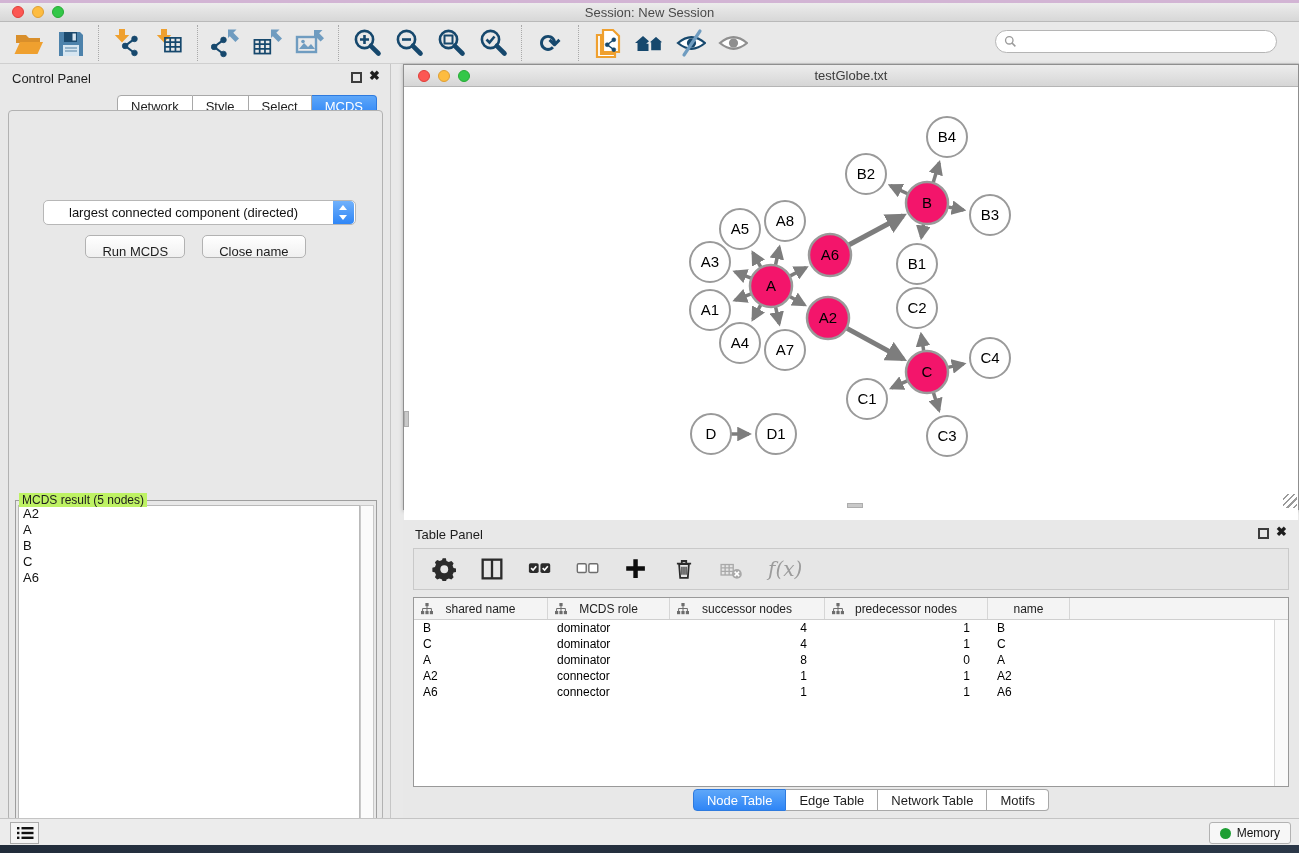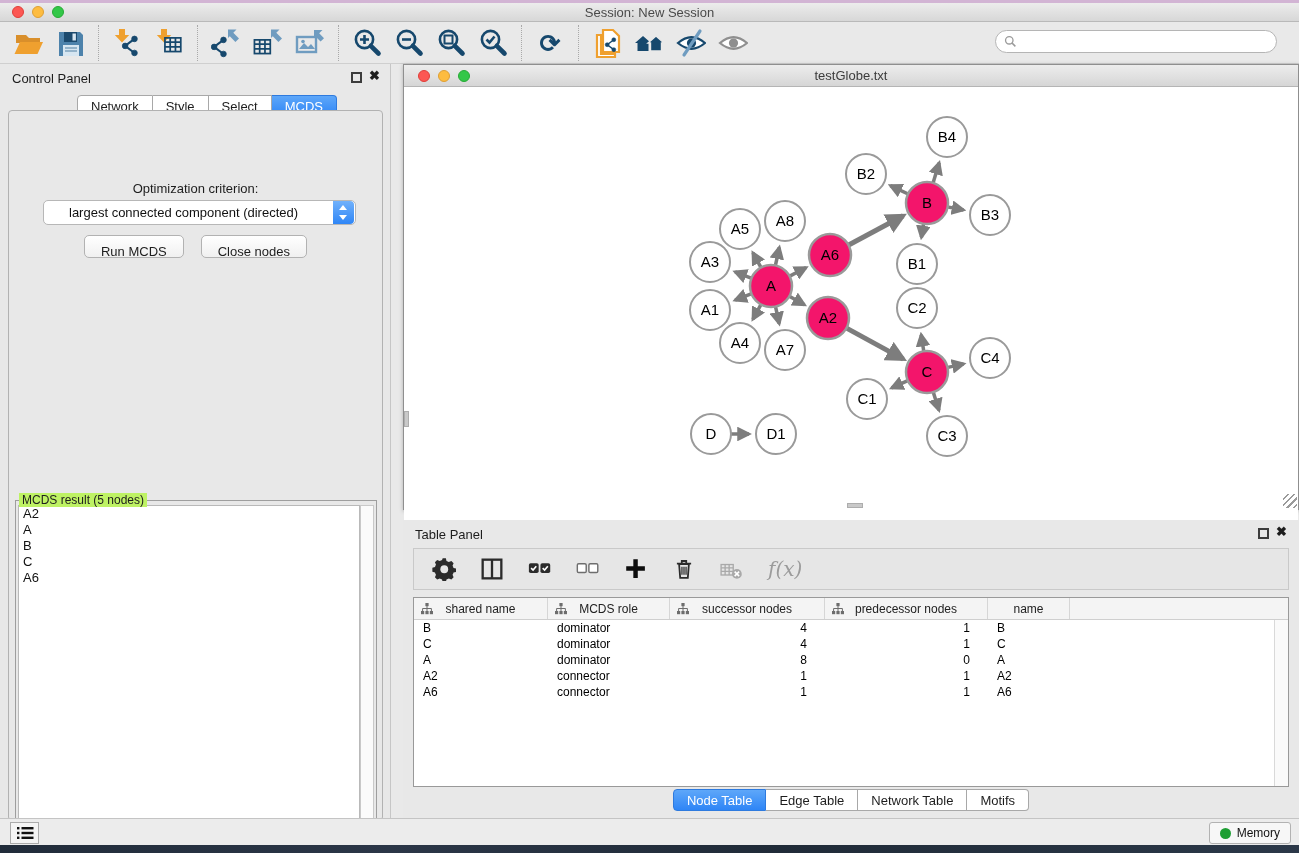--- a/index.html
+++ b/index.html
@@ -46,21 +46,21 @@
     border:2px solid #3c3c3c; background:transparent; cursor:pointer; }
   .panel-close { position:absolute; top:4px; font-size:13px; font-weight:bold;
     color:#1d1d1d; background:none; border:none; cursor:pointer; }
   #cp-float { right:28px; } #cp-close { right:10px; }
 
   .tabs-row { position:absolute; display:flex; }
   .tab { height:22px; font-size:13px; padding:0 13px; background:#fff;
     border:1px solid #a8a8a8; border-left:none; color:#1d1d1d;
     display:flex; align-items:center; cursor:pointer; }
   .tab:first-child { border-left:1px solid #a8a8a8;
-    border-radius:4px 0 0 4px; }
+    border-radius:4px 0 0 4px;margin-left:40px; }
   .tab:last-child { border-radius:0 4px 4px 0; }
   .tab.active { background:linear-gradient(#5ea7f9,#2e85f6); color:#fff;
     border-color:#2e7ade; }
   #cp-tabs { left:77px; top:31px; }
 
   #cp-pane { position:absolute; left:8px; top:46px; width:375px; height:757px;
     border:1px solid #b2b2b2; border-radius:4px; background:#e8e8e8; height:711px; }
   #opt-label { position:absolute; left:0; width:100%; top:70px; text-align:center;
     font-size:13px; color:#1d1d1d; }
   #opt-select { position:absolute; left:34px; top:89px; width:313px; height:25px;
@@ -332,28 +332,27 @@
       <button class="panel-float" id="cp-float"></button>
       <button class="panel-close" id="cp-close">✖</button>
     </div>
     <div class="tabs-row" id="cp-tabs">
         <button class="tab">Network</button>
         <button class="tab">Style</button>
         <button class="tab">Select</button>
         <button class="tab active">MCDS</button>
       </div>
     <div id="cp-pane">
-      <div id="opt-label">Optimization criterion:</div>
       <div id="opt-select">
         <span class="val">largest connected component (directed)</span>
         <span id="opt-stepper"></span>
       </div>
       <div class="cp-btn-row">
         <button class="push-btn">Run MCDS</button>
-        <button class="push-btn">Close nodes</button>
+        <button class="push-btn">Close name</button>
       </div>
       <div id="mcds-fieldset">
         <span id="mcds-legend">MCDS result (5 nodes)</span>
         <div id="mcds-box"></div>
         <div id="mcds-list">
             <div class="mcds-item">A2</div>
             <div class="mcds-item">A</div>
             <div class="mcds-item">B</div>
             <div class="mcds-item">C</div>
             <div class="mcds-item">A6</div>

